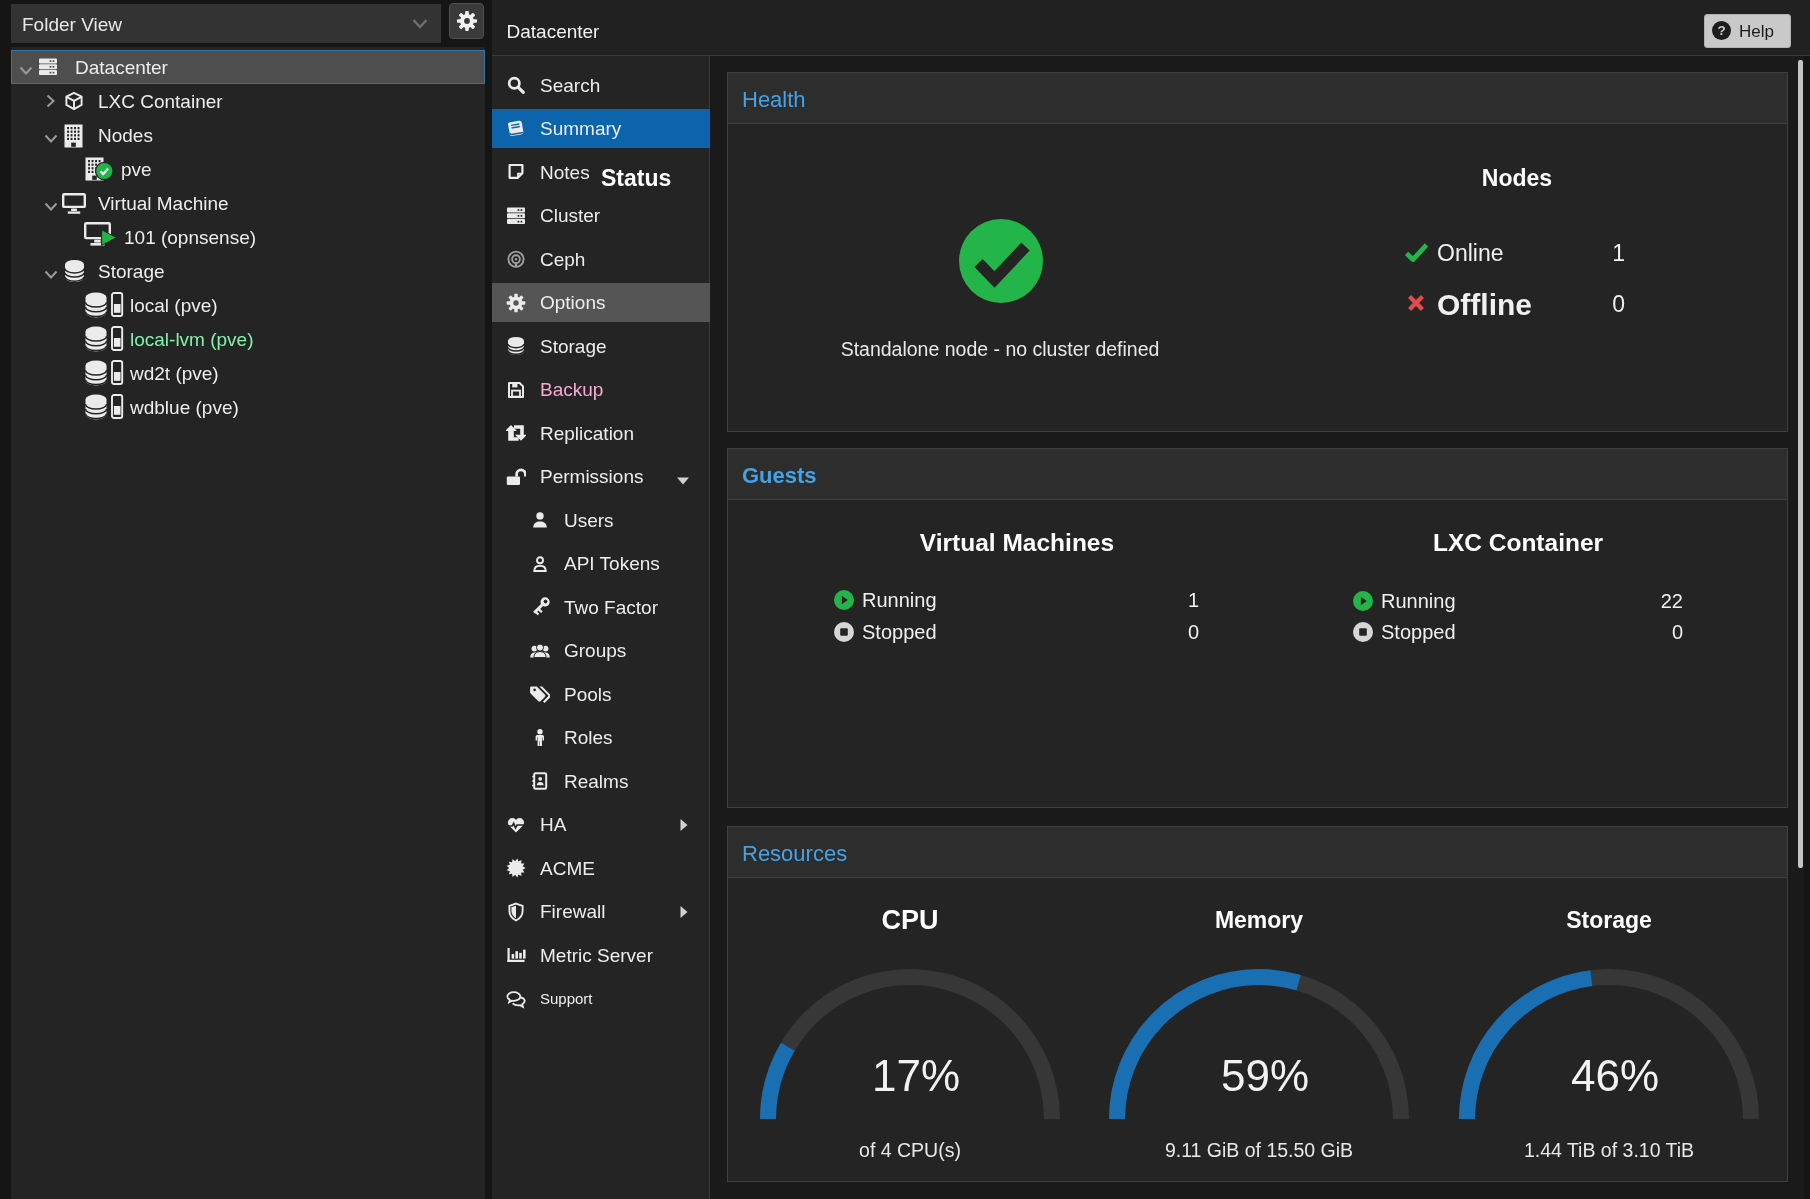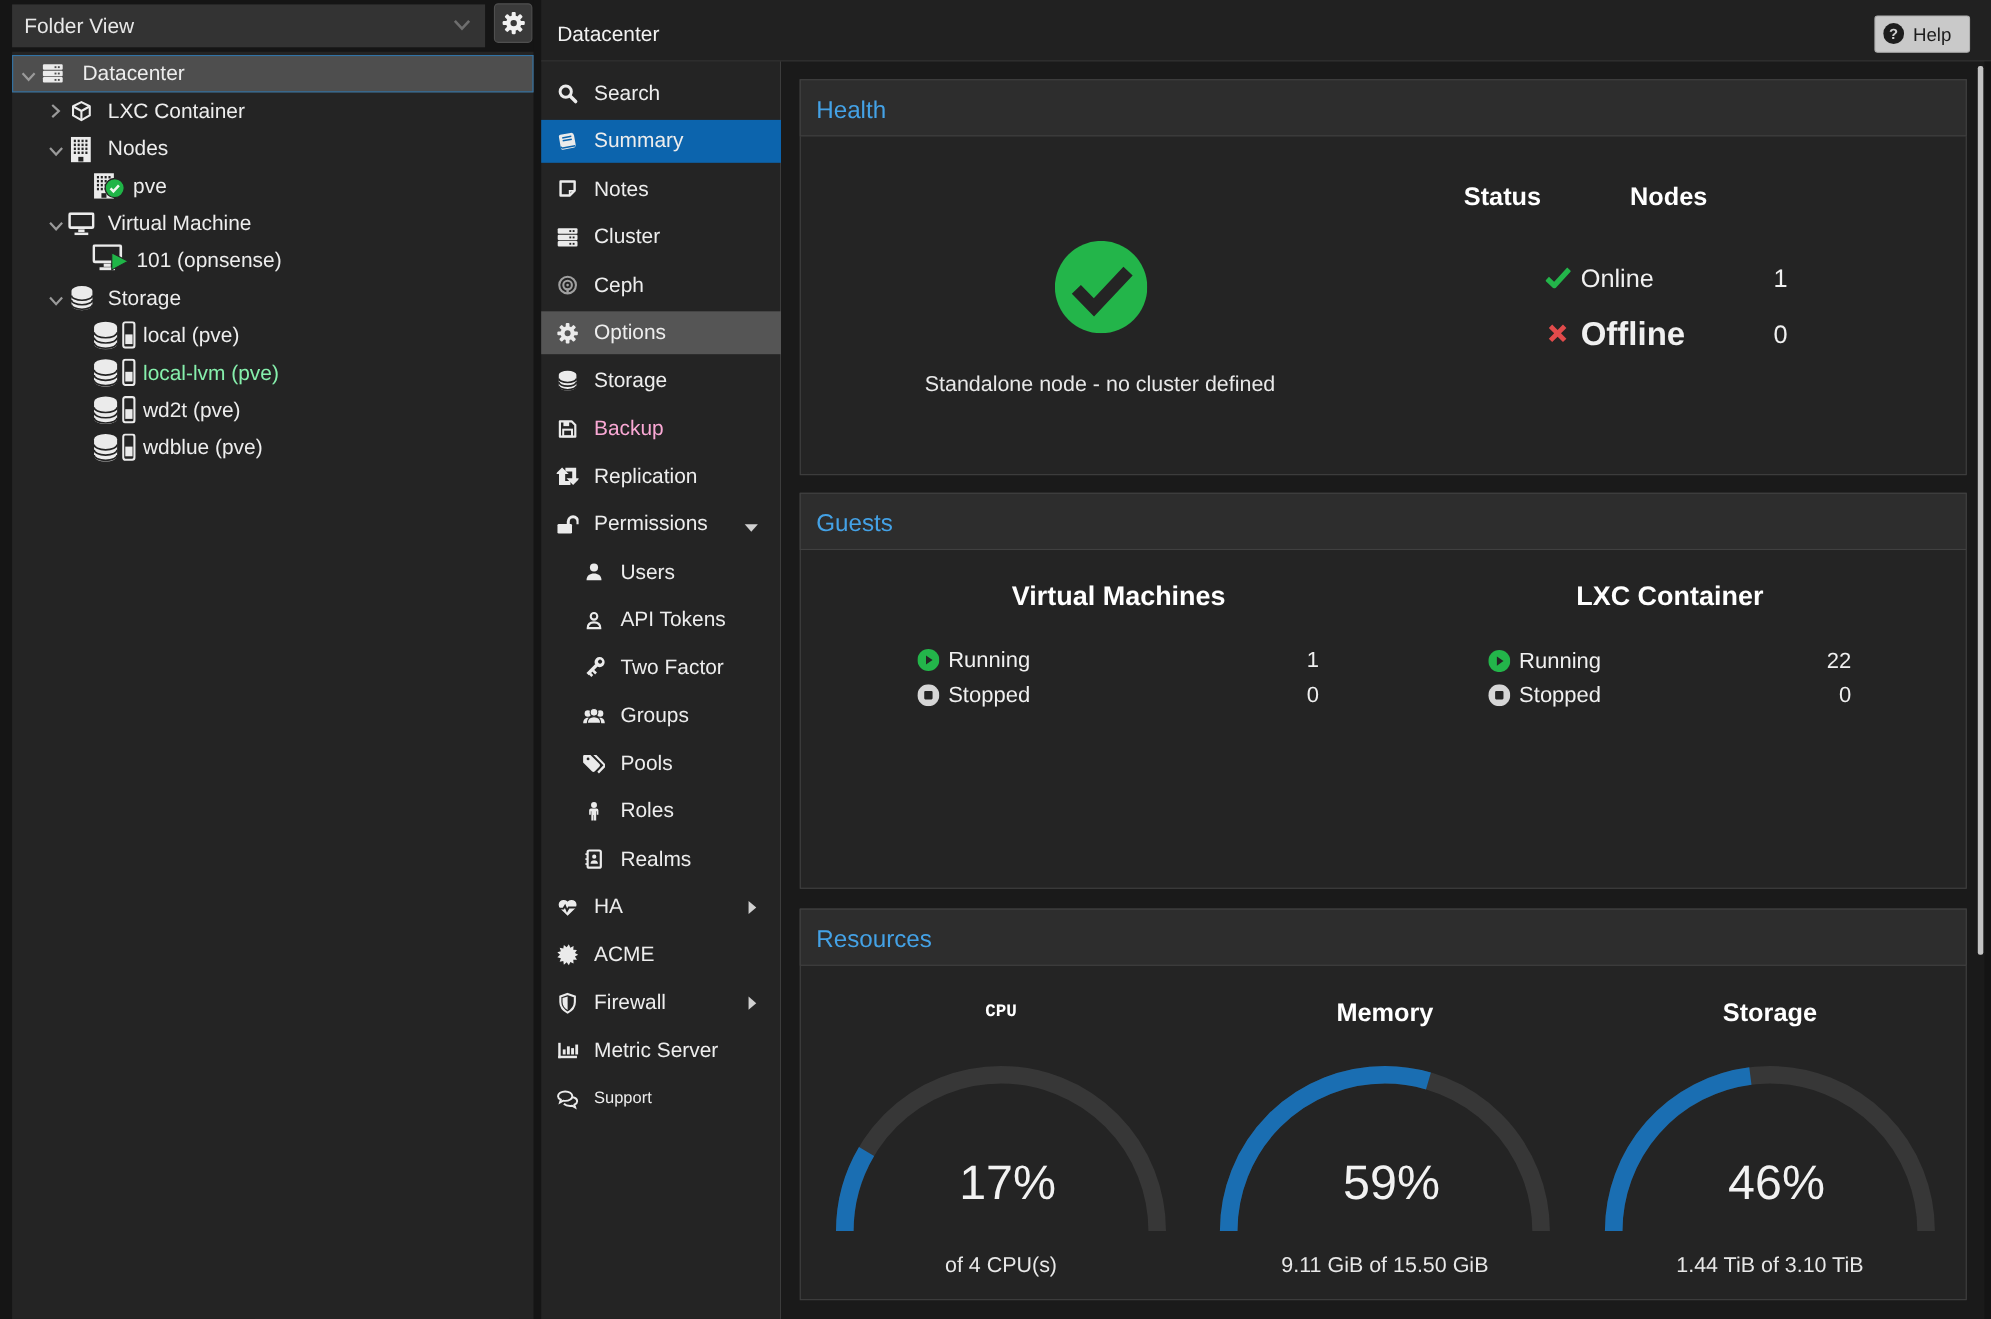--- a/index.html
+++ b/index.html
@@ -340,40 +340,40 @@
 <div class="txt" style="top:942.5px;font-size:19px;color:#ededed;font-weight:normal;line-height:25px;left:540px;">Metric Server</div>
 <div class="abs" style="left:506px;top:988.5px;width:20px;height:20px"><svg width="20" height="20" viewBox="0 0 20 20" style="">
       <path d="M7.8 3.2 c3.6 0 6.5 1.9 6.5 4.3 s-2.9 4.3-6.5 4.3 c-.6 0-1.2-.1-1.8-.2 l-2.9 1.6 .7-2.5 c-1.5-.8-2.5-1.9-2.5-3.2 c0-2.4 2.9-4.3 6.5-4.3 z" fill="none" stroke="#ebebeb" stroke-width="1.8"></path>
       <path d="M14.9 8.5 c2.2.5 3.8 1.9 3.8 3.6 0 1.3-1 2.4-2.5 3.2 l.7 2.5-2.9-1.6 c-.6.1-1.2.2-1.8.2 -2.4 0-4.4-.8-5.6-2" fill="none" stroke="#ebebeb" stroke-width="1.8"></path>
     </svg></div>
 <div class="txt" style="top:986.0px;font-size:15px;color:#ededed;font-weight:normal;line-height:25px;left:540px;">Support</div>
 <div class="abs" style="left:710px;top:56px;width:1100px;height:1143px;background:#1a1a1a;"></div>
 <div class="abs" style="left:727px;top:72px;width:1061px;height:360px;background:#242424;border:1px solid #404040;"></div>
 <div class="abs" style="left:727px;top:72px;width:1061px;height:52px;background:#2d2d2d;border:1px solid #404040;"></div>
 <div class="txt" style="top:86.0px;font-size:22px;color:#44a2e6;font-weight:normal;line-height:28px;left:742px;">Health</div>
-<div class="txt" style="top:163.5px;font-size:23px;color:#ffffff;font-weight:bold;line-height:29px;left:601px;width:800px;text-align:right;">Status</div>
+<div class="txt" style="top:163.5px;font-size:23px;color:#ffffff;font-weight:bold;line-height:29px;left:601px;width:800px;text-align:left;">Status</div>
 <div class="txt" style="top:163.5px;font-size:23px;color:#ffffff;font-weight:bold;line-height:29px;left:1117px;width:800px;text-align:center;">Nodes</div>
 <div class="abs" style="left:959px;top:219px;width:84px;height:84px"><svg width="84" height="84" viewBox="0 0 84 84" style="">
       <circle cx="42" cy="42" r="42" fill="#23b54a"></circle>
       <path d="M19.5 44 L35.5 60.5 L66.5 27.5" fill="none" stroke="#242424" stroke-width="11.5"></path>
     </svg></div>
 <div class="txt" style="top:337.25px;font-size:19.5px;color:#e8e8e8;font-weight:normal;line-height:25.5px;left:600px;width:800px;text-align:center;">Standalone node - no cluster defined</div>
 <div class="abs" style="left:1405px;top:242px;width:23px;height:20px"><svg width="23" height="20" viewBox="0 0 23 20" style="">
       <path d="M1.5 11.4 L8 17.6 L21.5 2.8" fill="none" stroke="#23b54a" stroke-width="4.8"></path>
     </svg></div>
 <div class="txt" style="top:238.5px;font-size:23px;color:#f0f0f0;font-weight:normal;line-height:29px;left:1437px;">Online</div>
 <div class="txt" style="top:238.5px;font-size:23px;color:#f0f0f0;font-weight:normal;line-height:29px;left:1225px;width:400px;text-align:right;">1</div>
 <div class="abs" style="left:1406px;top:293px;width:21px;height:20px"><svg width="21" height="20" viewBox="0 0 21 20" style="">
       <path d="M2 5.1 L5.1 2 l4.9 4.9 L14.9 2 18 5.1 l-4.9 4.9 4.9 4.9 -3.1 3.1 -4.9-4.9 -4.9 4.9 L2 14.9 l4.9-4.9 z" fill="#e14b4b"></path>
     </svg></div>
 <div class="txt" style="top:289.5px;font-size:30px;color:#f0f0f0;font-weight:bold;line-height:29px;left:1437px;">Offline</div>
 <div class="txt" style="top:289.5px;font-size:23px;color:#f0f0f0;font-weight:normal;line-height:29px;left:1225px;width:400px;text-align:right;">0</div>
 <div class="abs" style="left:727px;top:448px;width:1061px;height:360px;background:#242424;border:1px solid #404040;"></div>
 <div class="abs" style="left:727px;top:448px;width:1061px;height:52px;background:#2d2d2d;border:1px solid #404040;"></div>
-<div class="txt" style="top:462.0px;font-size:22px;color:#44a2e6;font-weight:normal;line-height:28px;left:742px;">Guests</div>
+<div class="txt" style="top:462.0px;font-size:22px;color:#44a2e6;font-weight:bold;line-height:28px;left:742px;">Guests</div>
 <div class="txt" style="top:527.75px;font-size:24.5px;color:#ffffff;font-weight:bold;line-height:30.5px;left:617px;width:800px;text-align:center;">Virtual Machines</div>
 <div class="txt" style="top:527.75px;font-size:24.5px;color:#ffffff;font-weight:bold;line-height:30.5px;left:1118px;width:800px;text-align:center;">LXC Container</div>
 <div class="abs" style="left:834px;top:590px;width:20px;height:20px"><svg width="20" height="20" viewBox="0 0 20 20" style="">
       <circle cx="10.0" cy="10.0" r="10.0" fill="#23b54a"></circle>
       <path d="M7.8 5.8 l6 4.2 -6 4.2 z" fill="#242424"></path>
     </svg></div>
 <div class="txt" style="top:587.0px;font-size:20px;color:#f0f0f0;font-weight:normal;line-height:26px;left:862px;">Running</div>
 <div class="txt" style="top:587.0px;font-size:20px;color:#f0f0f0;font-weight:normal;line-height:26px;left:799px;width:400px;text-align:right;">1</div>
 <div class="abs" style="left:834px;top:622px;width:20px;height:20px"><svg width="20" height="20" viewBox="0 0 20 20" style="">
       <circle cx="10.0" cy="10.0" r="10.0" fill="#d6d6d6"></circle>
@@ -389,21 +389,21 @@
 <div class="txt" style="top:588.0px;font-size:20px;color:#f0f0f0;font-weight:normal;line-height:26px;left:1283px;width:400px;text-align:right;">22</div>
 <div class="abs" style="left:1353px;top:622px;width:20px;height:20px"><svg width="20" height="20" viewBox="0 0 20 20" style="">
       <circle cx="10.0" cy="10.0" r="10.0" fill="#d6d6d6"></circle>
       <rect x="6.2" y="6.2" width="7.6" height="7.6" rx="1" fill="#242424"></rect>
     </svg></div>
 <div class="txt" style="top:619.0px;font-size:20px;color:#f0f0f0;font-weight:normal;line-height:26px;left:1381px;">Stopped</div>
 <div class="txt" style="top:619.0px;font-size:20px;color:#f0f0f0;font-weight:normal;line-height:26px;left:1283px;width:400px;text-align:right;">0</div>
 <div class="abs" style="left:727px;top:826px;width:1061px;height:356px;background:#242424;border:1px solid #404040;"></div>
 <div class="abs" style="left:727px;top:826px;width:1061px;height:52px;background:#2d2d2d;border:1px solid #404040;"></div>
 <div class="txt" style="top:840.0px;font-size:22px;color:#44a2e6;font-weight:normal;line-height:28px;left:742px;">Resources</div>
-<div class="txt" style="top:905.5px;font-size:16px;color:#ffffff;font-weight:bold;line-height:29px;left:510px;width:800px;text-align:center;font-family:Liberation Mono, monospace;">CPU</div>
+<div class="txt" style="top:905.5px;font-size:27px;color:#ffffff;font-weight:bold;line-height:29px;left:510px;width:800px;text-align:center;">CPU</div>
 <div class="abs" style="left:750px;top:959px;width:320px;height:168px"><svg width="320" height="168" viewBox="0 0 320 168" style="">
       <path d="M18 160 A142 142 0 0 1 302 160" fill="none" stroke="#373737" stroke-width="16"></path>
       <path d="M18 160 A142 142 0 0 1 302 160" fill="none" stroke="#1a6eb2" stroke-width="16" pathLength="100" stroke-dasharray="17 100"></path>
     </svg></div>
 <div class="txt" style="top:1051.0px;font-size:44px;color:#f2f2f2;font-weight:normal;line-height:50px;left:516px;width:800px;text-align:center;">17%</div>
 <div class="txt" style="top:1138.25px;font-size:19.5px;color:#e8e8e8;font-weight:normal;line-height:25.5px;left:510px;width:800px;text-align:center;">of 4 CPU(s)</div>
 <div class="txt" style="top:905.5px;font-size:23px;color:#ffffff;font-weight:bold;line-height:29px;left:859px;width:800px;text-align:center;">Memory</div>
 <div class="abs" style="left:1099px;top:959px;width:320px;height:168px"><svg width="320" height="168" viewBox="0 0 320 168" style="">
       <path d="M18 160 A142 142 0 0 1 302 160" fill="none" stroke="#373737" stroke-width="16"></path>
       <path d="M18 160 A142 142 0 0 1 302 160" fill="none" stroke="#1a6eb2" stroke-width="16" pathLength="100" stroke-dasharray="59 100"></path>

